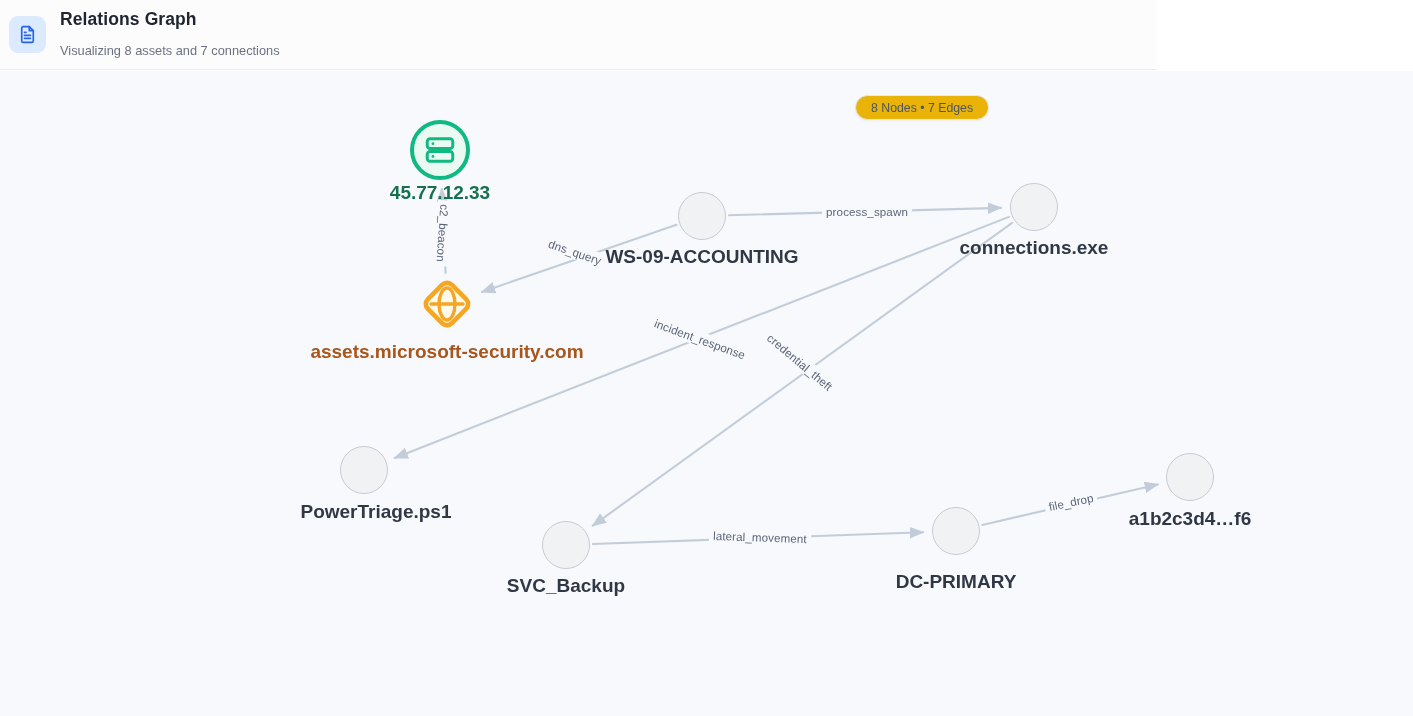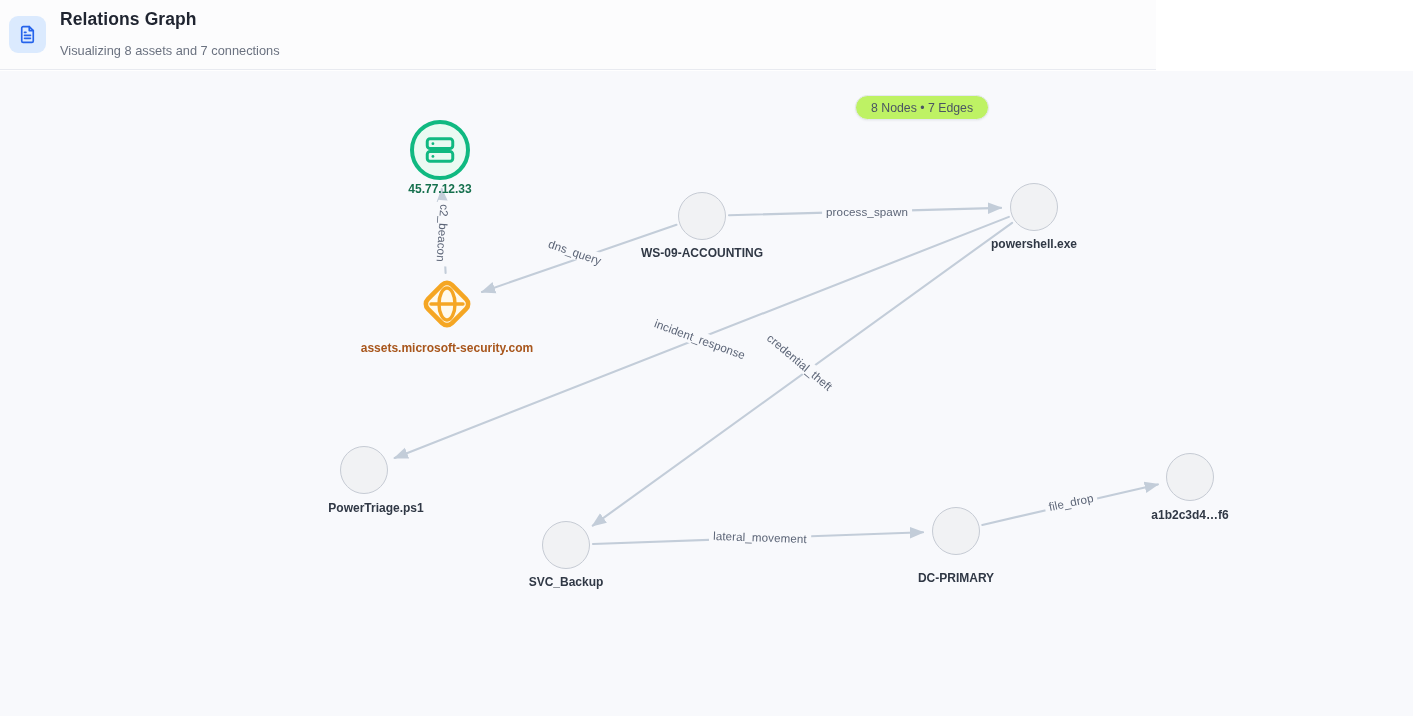--- a/index.html
+++ b/index.html
@@ -75,21 +75,21 @@
   }
 
   
   .count-pill {
     position: absolute;
     left: 855px;
     top: 24px;
     height: 25px;
     padding: 0 15px;
     border-radius: 13px;
-    background: #bef264;
+    background: #eab308;
     border: 1px solid #e6e9f0;
     display: flex;
     align-items: center;
     justify-content: center;
     font-size: 12.3px;
     color: #4b5563;
     box-shadow: 0 1px 2px rgba(16,24,40,.05);
     white-space: nowrap;
     box-sizing: border-box;
   }
@@ -122,21 +122,21 @@
     width: 56px;
     height: 56px;
     display: flex;
     align-items: center;
     justify-content: center;
   }
   .node-label {
     position: absolute;
     transform: translate(-50%, 0);
     white-space: nowrap;
-    font-size: 12px;
+    font-size: 19px;
     font-weight: bold;
     color: #303845;
     text-align: right;
   }
   .node-label.ip    { color: #15704d; }
   .node-label.dom   { color: #a8561c; }
 
   
   .edge-label {
     position: absolute;
@@ -206,21 +206,21 @@
           <g stroke="#f5a623" stroke-width="3.4" fill="none" stroke-linecap="round">
             <line x1="12" y1="28" x2="44" y2="28"></line>
             <ellipse cx="28" cy="28" rx="8" ry="16"></ellipse>
           </g>
         </svg>
       </div>
       <div class="node-label dom" style="left: 447px; top: 270px;">assets.microsoft-security.com</div>
       <div class="node node-plain" style="left: 702px; top: 145px;"></div>
       <div class="node-label" style="left: 702px; top: 175px;">WS-09-ACCOUNTING</div>
       <div class="node node-plain" style="left: 1034px; top: 136px;"></div>
-      <div class="node-label" style="left: 1034px; top: 166px;">powershell.exe</div>
+      <div class="node-label" style="left: 1034px; top: 166px;">connections.exe</div>
       <div class="node node-plain" style="left: 364px; top: 399px;"></div>
       <div class="node-label" style="left: 376px; top: 430px;">PowerTriage.ps1</div>
       <div class="node node-plain" style="left: 566px; top: 474px;"></div>
       <div class="node-label" style="left: 566px; top: 504px;">SVC_Backup</div>
       <div class="node node-plain" style="left: 956px; top: 460px;"></div>
       <div class="node-label" style="left: 956px; top: 500px;">DC-PRIMARY</div>
       <div class="node node-plain" style="left: 1190px; top: 406px;"></div>
       <div class="node-label" style="left: 1190px; top: 437px;">a1b2c3d4…f6</div>
     </div>
   <div id="edge-labels-layer">

